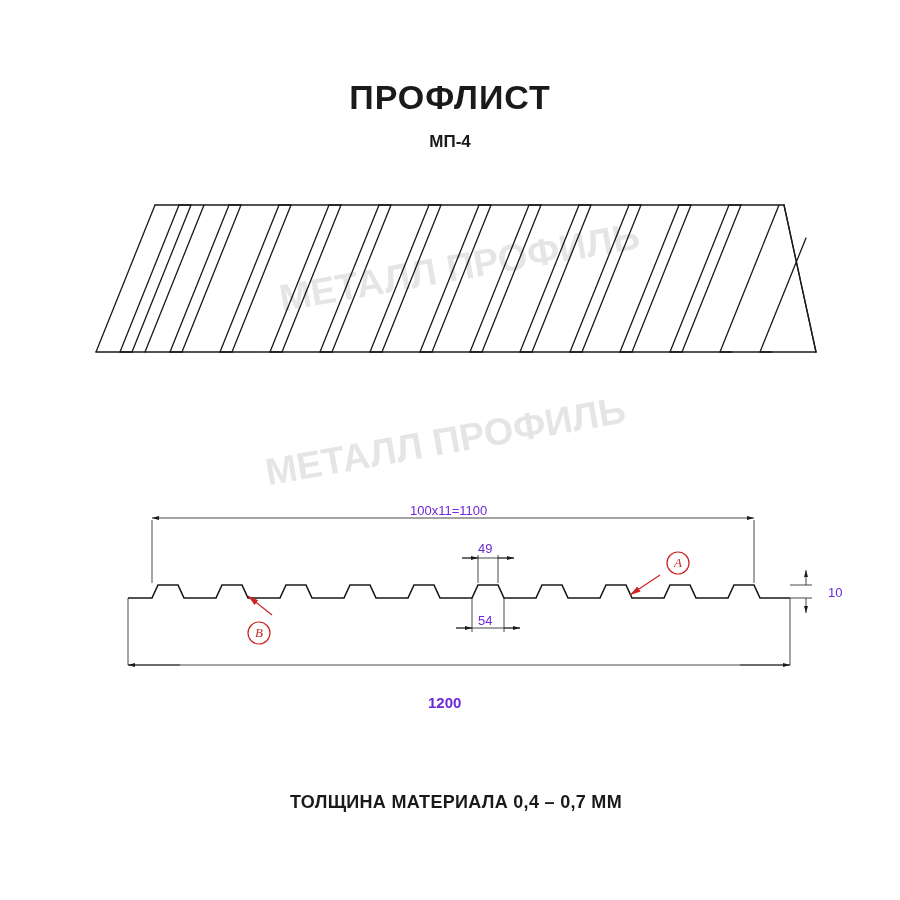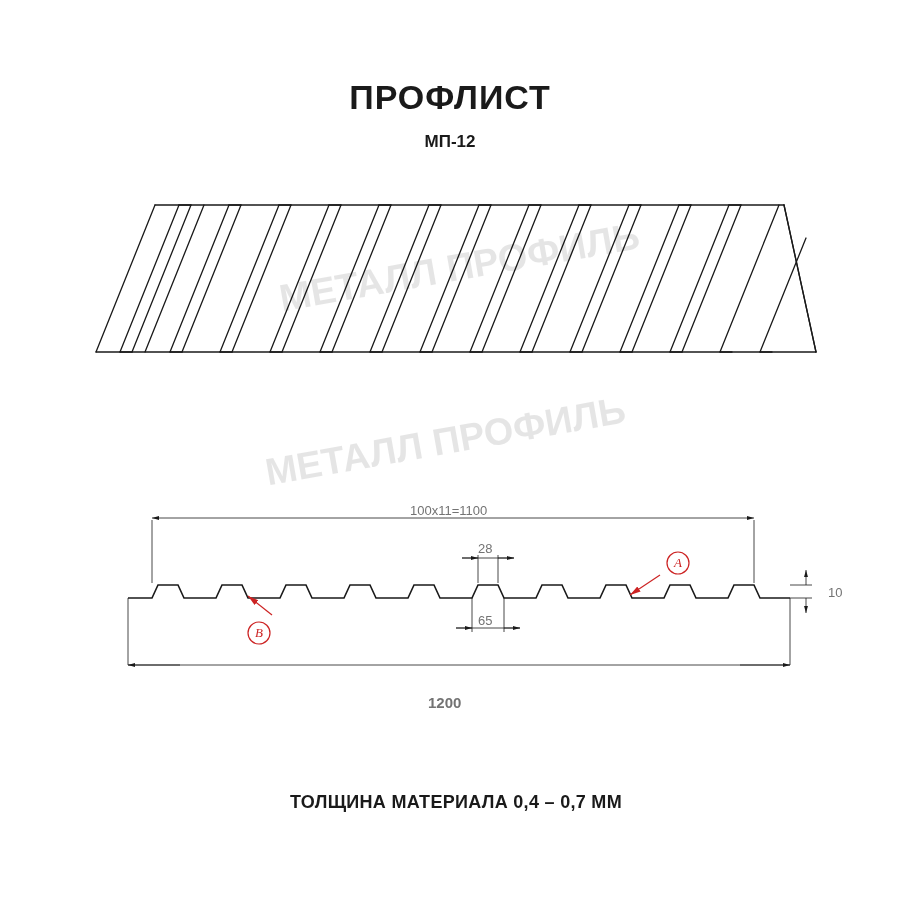--- a/index.html
+++ b/index.html
@@ -47,21 +47,21 @@
     top: 792px;
     text-align: center;
     font-size: 18px;
     font-weight: bold;
     letter-spacing: 0.3px;
   }
   .dim-label {
     position: absolute;
     font-size: 13px;
     font-weight: normal;
-    color: #737373;
+    color: #6d28d9;
     white-space: nowrap;
   }
   .dim-label.big {
     font-size: 15px;
     font-weight: bold;
   }
   .callout-letter {
     position: absolute;
     font-size: 13px;
     color: #cc2222;
@@ -233,24 +233,24 @@
 </svg>
 
 <div class="wm" style="left:276px; top:278px; font-size:38px; transform:rotate(-10deg); transform-origin:left top;">
   <span>МЕТАЛЛ ПРОФИЛЬ</span>
 </div>
 <div class="wm" style="left:262px; top:452px; font-size:38px; transform:rotate(-10deg); transform-origin:left top;">
   <span>МЕТАЛЛ ПРОФИЛЬ</span>
 </div>
 
 <div class="title">ПРОФЛИСТ</div>
-<div class="subtitle">МП-12</div>
+<div class="subtitle">МП-4</div>
 
 <div class="dim-label" style="left:410px; top:503px;">100x11=1100</div>
-<div class="dim-label" style="left:478px; top:541px;">28</div>
-<div class="dim-label" style="left:478px; top:613px;">65</div>
+<div class="dim-label" style="left:478px; top:541px;">49</div>
+<div class="dim-label" style="left:478px; top:613px;">54</div>
 <div class="dim-label" style="left:816px; top:585px;margin-left:12px;">10</div>
 <div class="dim-label big" style="left:428px; top:678px;margin-top:16px;">1200</div>
 
 <div class="callout-letter" style="left:674px; top:555px;">A</div>
 <div class="callout-letter" style="left:255px; top:625px;">B</div>
 
 <div class="footnote">ТОЛЩИНА МАТЕРИАЛА 0,4 – 0,7 ММ</div>
 
 </body></html>

